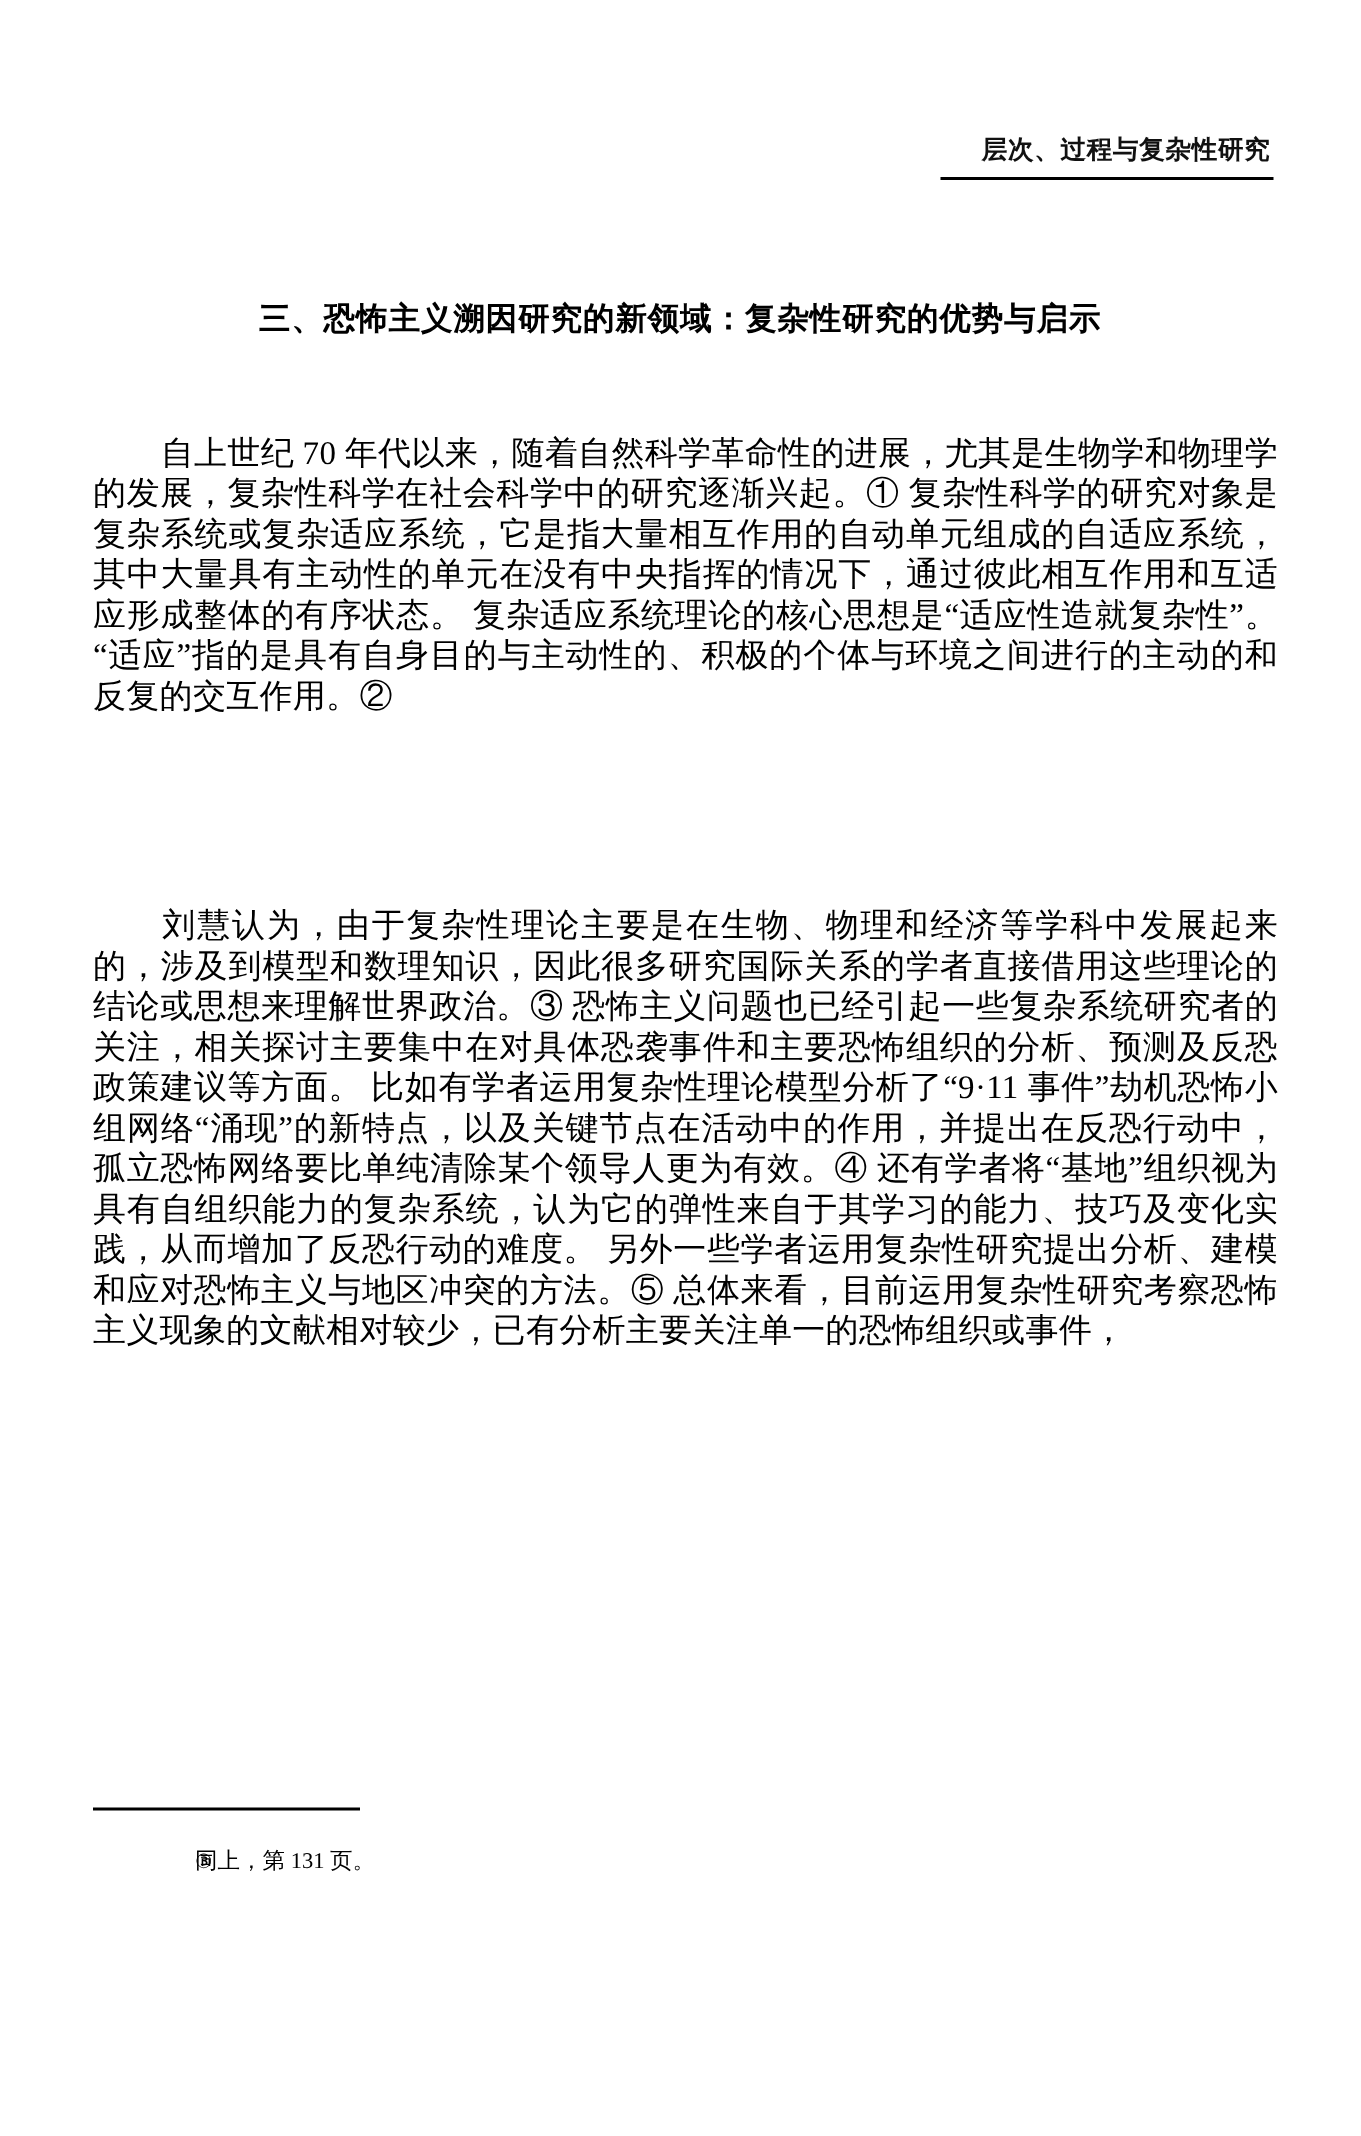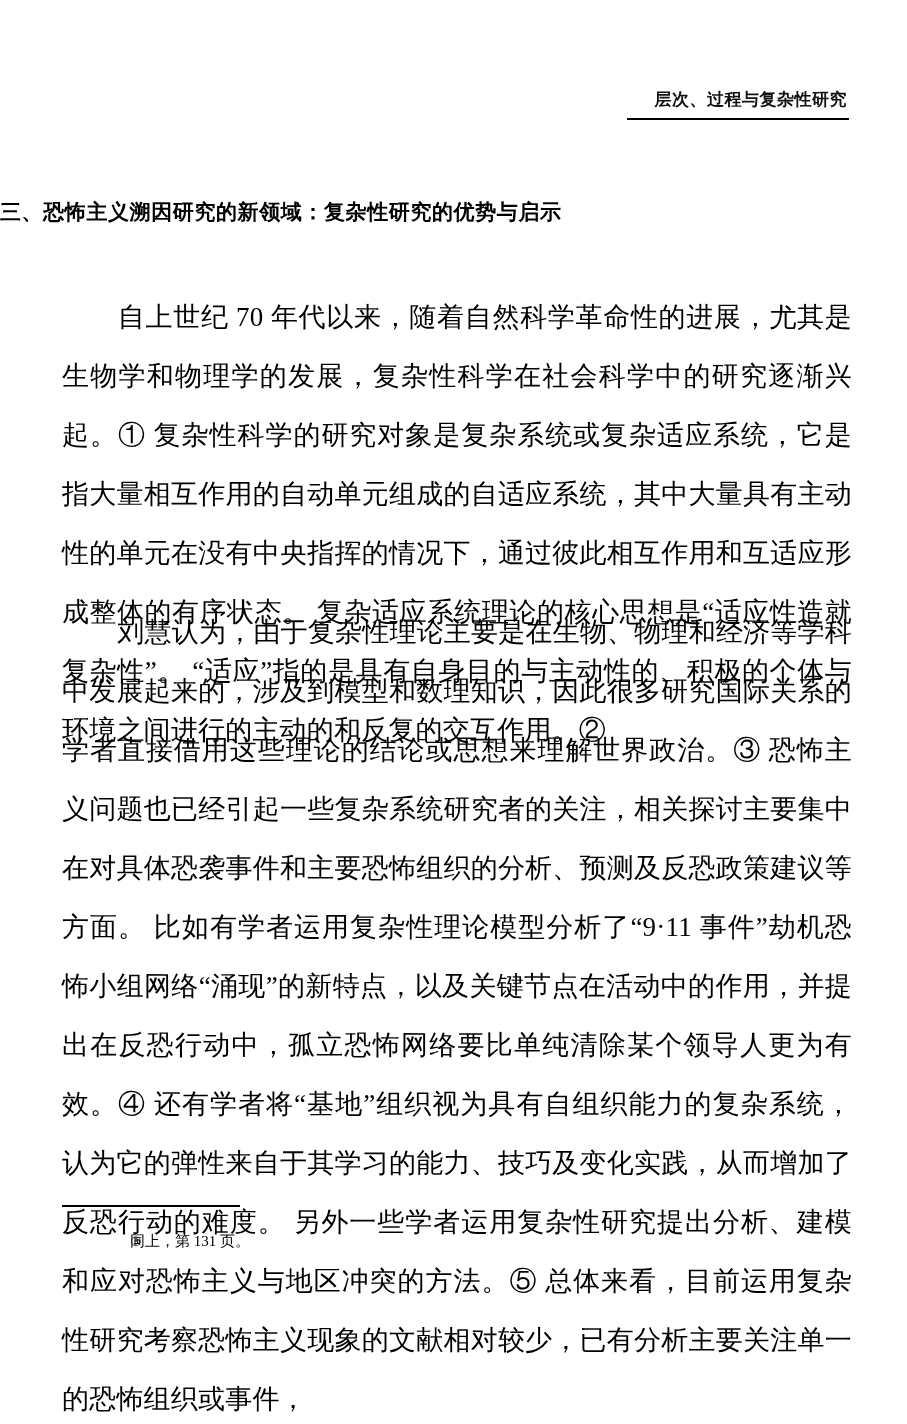--- a/index.html
+++ b/index.html
@@ -37,32 +37,32 @@
     right: 58px;
     width: 222px;
     height: 1.6px;
     background: #000;
   }
   .section-title {
     position: absolute;
     top: 198px;
     left: 0;
     width: 907px;
-    text-align: left;
+    text-align: center;
     font-size: 21px;
     font-weight: 700;
     letter-spacing: 0.6px;
     font-family: Liberation Sans, sans-serif;
   }
   .body-block {
     position: absolute;
     left: 62px;
     width: 790px;
-    font-size: 27px;
-    line-height: 59px;
+    font-size: 22px;
+    line-height: 27px;
     text-align: justify;
     text-justify: inter-ideograph;
     letter-spacing: 0.2px;
   }
   #para1 { top: 288px; }
   #para2 { top: 603px; }
   .indent { display: inline-block; width: 2.05em; }
   .footnote-rule {
     position: absolute;
     left: 62px;

